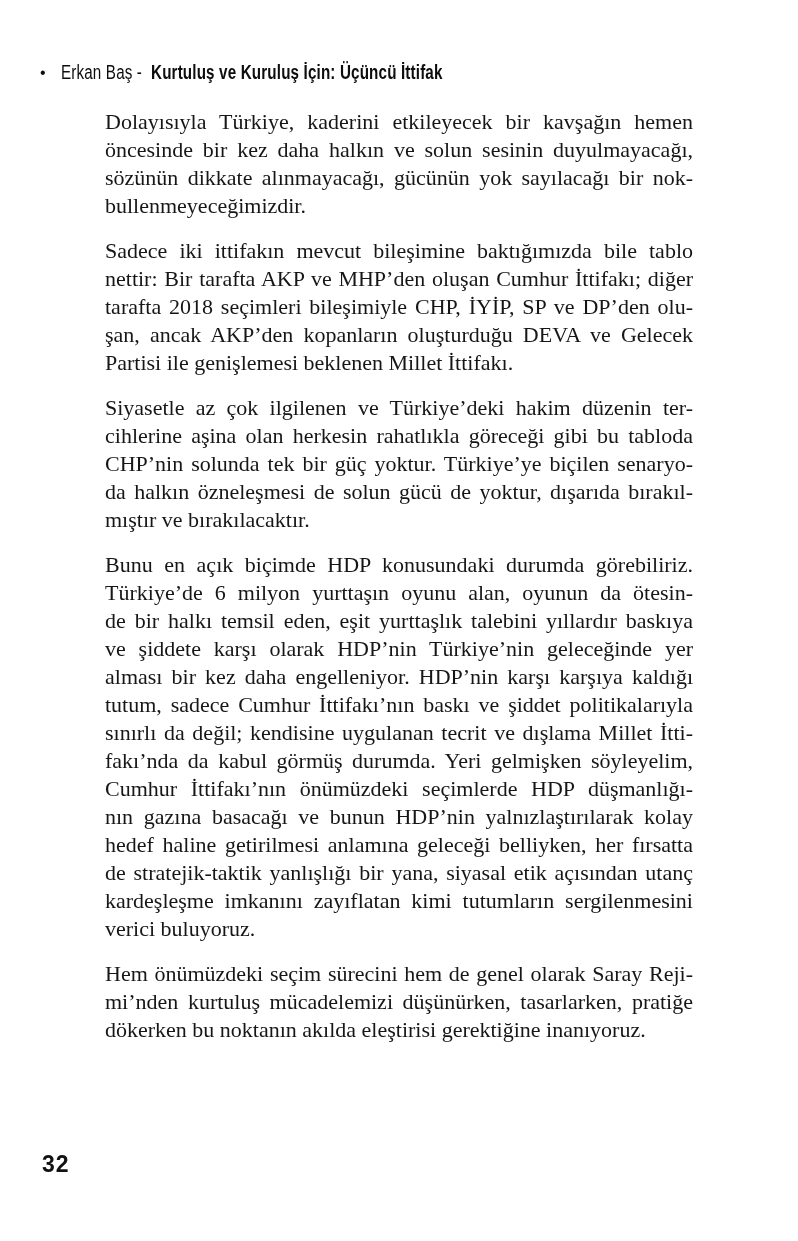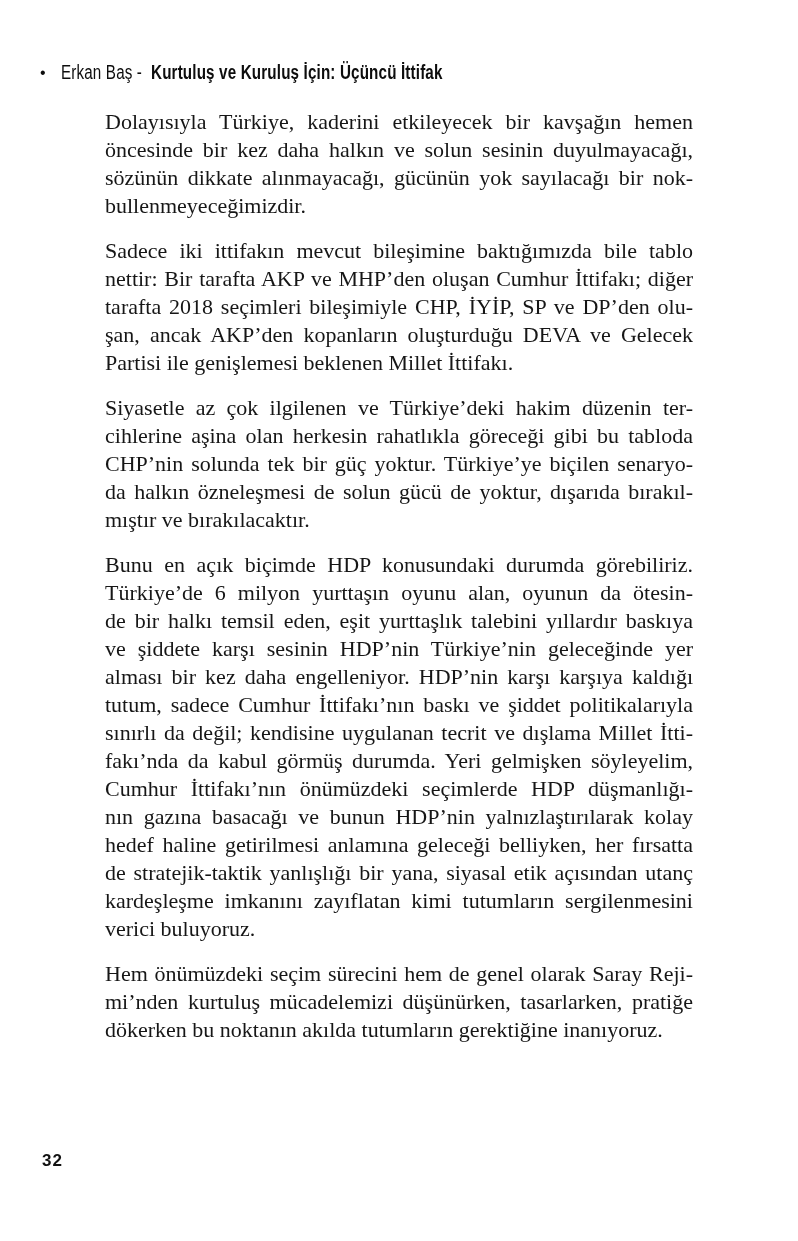--- a/index.html
+++ b/index.html
@@ -63,21 +63,21 @@
     text-align-last: left;
   }
 
   
   .page-number {
     position: absolute;
     left: 42px;
     top: 1151px;
     font-family: "Liberation Sans", sans-serif;
     font-weight: 700;
-    font-size: 17px;
+    font-size: 23px;
     letter-spacing: 1px;
     color: #111111;
   }
 </style>
 </head>
 <body>
 
 <div class="page">
 
   <header class="running-header">
@@ -106,34 +106,34 @@
         <div class="line">Siyasetle az çok ilgilenen ve Türkiye’deki hakim düzenin ter-</div>
         <div class="line">cihlerine aşina olan herkesin rahatlıkla göreceği gibi bu tabloda</div>
         <div class="line">CHP’nin solunda tek bir güç yoktur. Türkiye’ye biçilen senaryo-</div>
         <div class="line">da halkın özneleşmesi de solun gücü de yoktur, dışarıda bırakıl-</div>
         <div class="line last">mıştır ve bırakılacaktır.</div>
       </div>
       <div class="para">
         <div class="line">Bunu en açık biçimde HDP konusundaki durumda görebiliriz.</div>
         <div class="line">Türkiye’de 6 milyon yurttaşın oyunu alan, oyunun da ötesin-</div>
         <div class="line">de bir halkı temsil eden, eşit yurttaşlık talebini yıllardır baskıya</div>
-        <div class="line">ve şiddete karşı sesinin HDP’nin Türkiye’nin geleceğinde yer</div>
+        <div class="line">ve şiddete karşı olarak HDP’nin Türkiye’nin geleceğinde yer</div>
         <div class="line">alması bir kez daha engelleniyor. HDP’nin karşı karşıya kaldığı</div>
         <div class="line">tutum, sadece Cumhur İttifakı’nın baskı ve şiddet politikalarıyla</div>
         <div class="line">sınırlı da değil; kendisine uygulanan tecrit ve dışlama Millet İtti-</div>
         <div class="line">fakı’nda da kabul görmüş durumda. Yeri gelmişken söyleyelim,</div>
         <div class="line">Cumhur İttifakı’nın önümüzdeki seçimlerde HDP düşmanlığı-</div>
         <div class="line">nın gazına basacağı ve bunun HDP’nin yalnızlaştırılarak kolay</div>
         <div class="line">hedef haline getirilmesi anlamına geleceği belliyken, her fırsatta</div>
         <div class="line">de stratejik-taktik yanlışlığı bir yana, siyasal etik açısından utanç</div>
         <div class="line">kardeşleşme imkanını zayıflatan kimi tutumların sergilenmesini</div>
         <div class="line last">verici buluyoruz.</div>
       </div>
       <div class="para">
         <div class="line">Hem önümüzdeki seçim sürecini hem de genel olarak Saray Reji-</div>
         <div class="line">mi’nden kurtuluş mücadelemizi düşünürken, tasarlarken, pratiğe</div>
-        <div class="line last">dökerken bu noktanın akılda tutumların gerektiğine inanıyoruz.</div>
+        <div class="line last">dökerken bu noktanın akılda eleştirisi gerektiğine inanıyoruz.</div>
       </div>
     </main>
 
   <div class="page-number">32</div>
 
 </div>
 
 </body></html>

